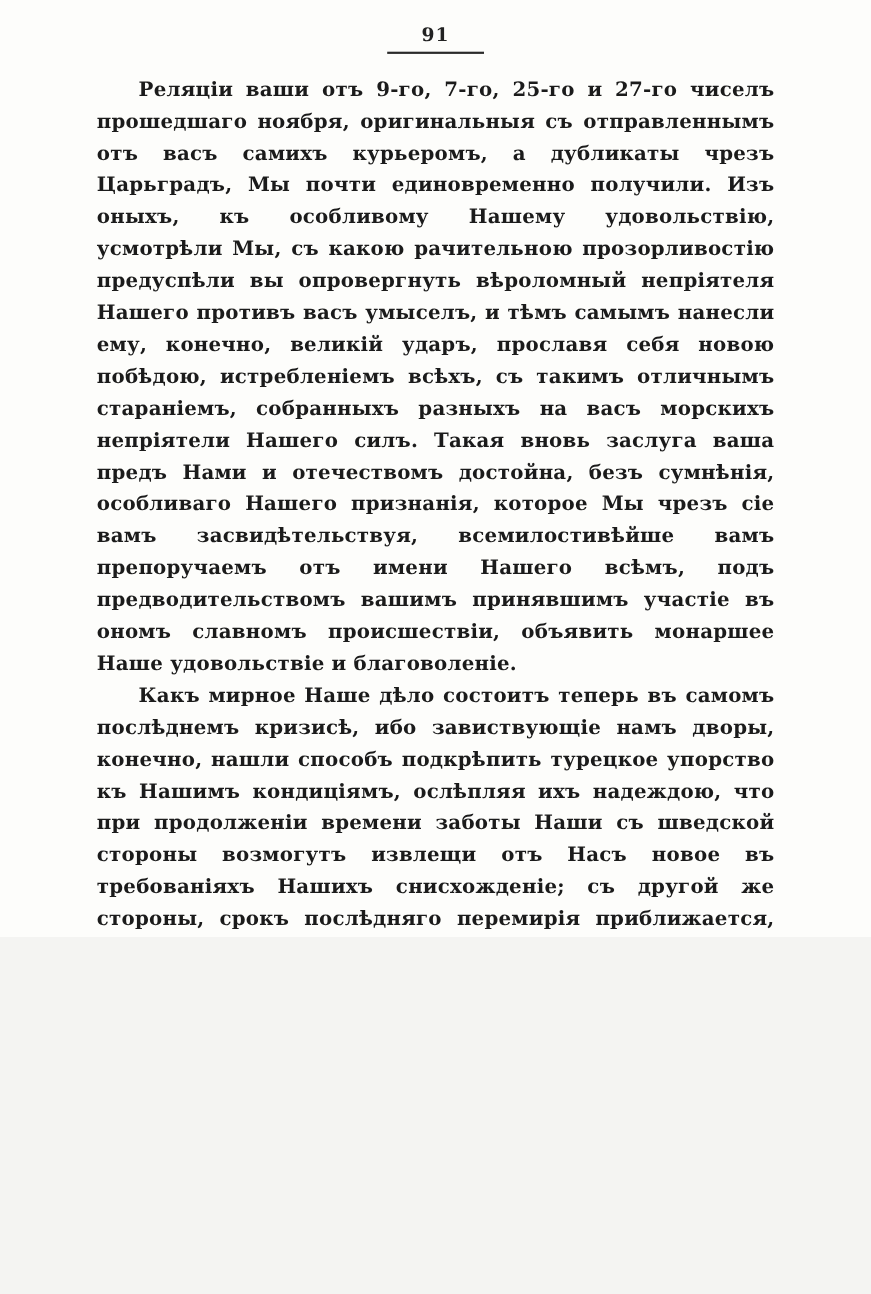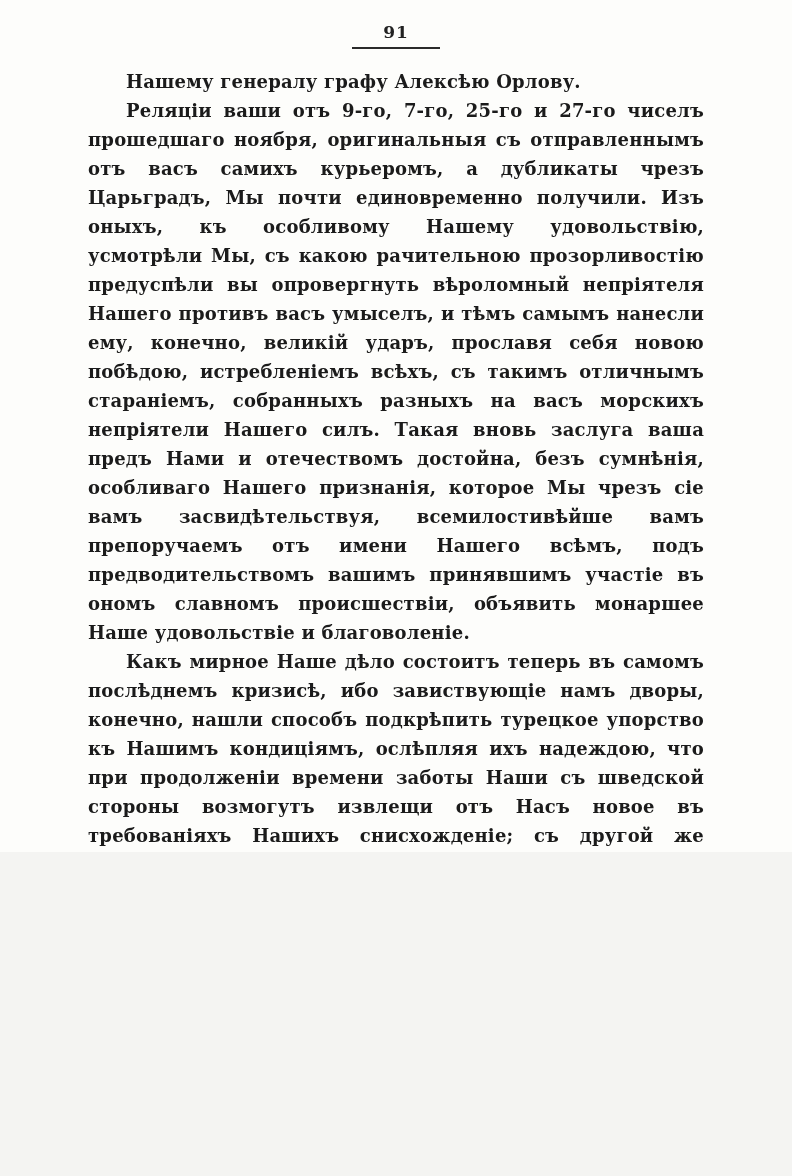--- a/index.html
+++ b/index.html
@@ -54,19 +54,18 @@
 <body>
 
 <div class="scan-page">
 
   <header class="page-header">
     <div class="page-number">91</div>
     <div class="page-number-rule"></div>
   </header>
 
   <main class="text-block">
-    <p class="salutation">Нашему генералу графу Алексѣю Орлову.</p>
     <p class="para">Реляціи ваши отъ 9-го, 7-го, 25-го и 27-го чиселъ прошедшаго ноября, оригинальныя съ отправленнымъ отъ васъ самихъ курьеромъ, а дубликаты чрезъ Царьградъ, Мы почти единовременно получили. Изъ оныхъ, къ особливому Нашему удовольствію, усмотрѣли Мы, съ какою рачительною прозорливостію предуспѣли вы опровергнуть вѣроломный непріятеля Нашего противъ васъ умыселъ, и тѣмъ самымъ нанесли ему, конечно, великій ударъ, прославя себя новою побѣдою, истребленіемъ всѣхъ, съ такимъ отличнымъ стараніемъ, собранныхъ разныхъ на васъ морскихъ непріятели Нашего силъ. Такая вновь заслуга ваша предъ Нами и отечествомъ достойна, безъ сумнѣнія, особливаго Нашего признанія, которое Мы чрезъ сіе вамъ засвидѣтельствуя, всемилостивѣйше вамъ препоручаемъ отъ имени Нашего всѣмъ, подъ предводительствомъ вашимъ принявшимъ участіе въ ономъ славномъ происшествіи, объявить монаршее Наше удовольствіе и благоволеніе.</p>
     <p class="para">Какъ мирное Наше дѣло состоитъ теперь въ самомъ послѣднемъ кризисѣ, ибо завиствующіе намъ дворы, конечно, нашли способъ подкрѣпить турецкое упорство къ Нашимъ кондиціямъ, ослѣпляя ихъ надеждою, что при продолженіи времени заботы Наши съ шведской стороны возмогутъ извлещи отъ Насъ новое въ требованіяхъ Нашихъ снисхожденіе; съ другой же стороны, срокъ послѣдняго перемирія приближается, такъ что, безъ сумнѣнія, по прошествіи уже онаго вы сей Нашъ рескриптъ получите, то и полагаемъ Мы, что оный застанетъ васъ въ полномъ уже дѣйствіи противъ непріятеля. Мы надѣемся, что ревность и усердіе къ Намъ и отечеству всѣхъ, составляющихъ въ вашемъ мѣстѣ морскія силы Наши, будутъ непремѣннымъ залогомъ новыхъ Намъ побѣдъ и пріобрѣтенія новой славы, къ достиженію которой знатно способствовать будетъ послѣднее истребленіе остававшагося турецкаго флота. Впрочемъ, препоручая васъ и предводительствуемый вами флотъ Нашъ покровительству Всевышняго, пребываемъ къ вамъ навсегда Императорскою Нашею милостію благосклонны. Данъ въ Санктпетербургѣ, 25-го февраля 1773 года.</p>
 
   </main>
 
 </div>
 
 </body></html>

